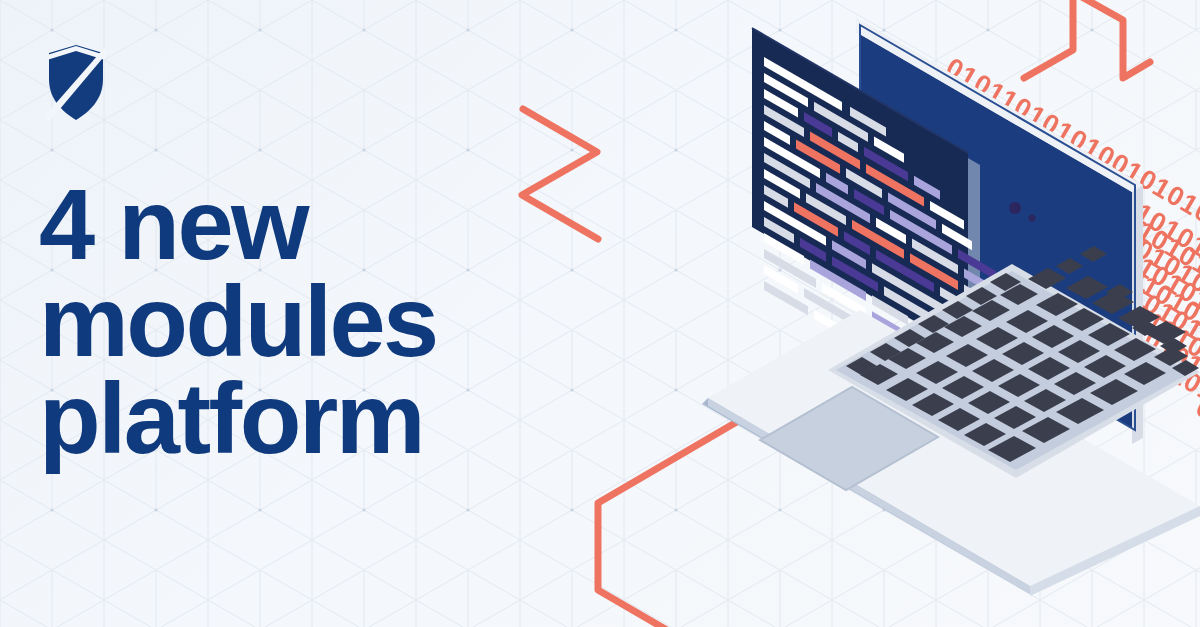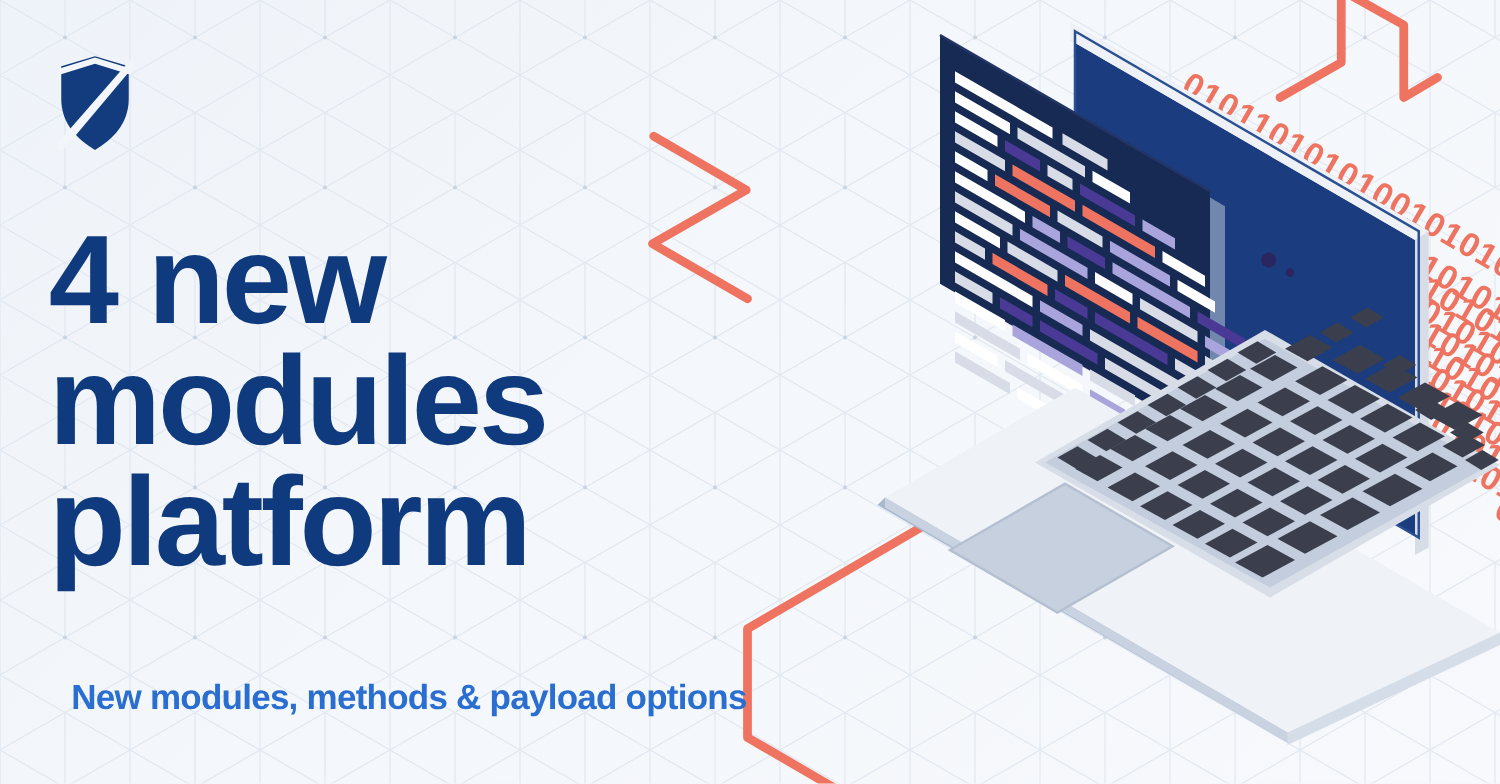--- a/index.html
+++ b/index.html
@@ -347,15 +347,14 @@
     <path d="M60 3 L-2 74 L4 78 L62 9 Z" fill="#f2f5fa"></path>
     <path d="M2 11 L31 2 L60 11 L60 16 L31 7 L2 16 Z" fill="#f2f5fa"></path>
   </svg>
 
   <div class="headline">
     <span class="ln">4 new</span>
     <span class="ln">modules</span>
     <span class="ln">platform</span>
   </div>
 
-  <div class="subhead">New modules, methods &amp; payload options</div>
 
 </div>
 
 </body></html>

